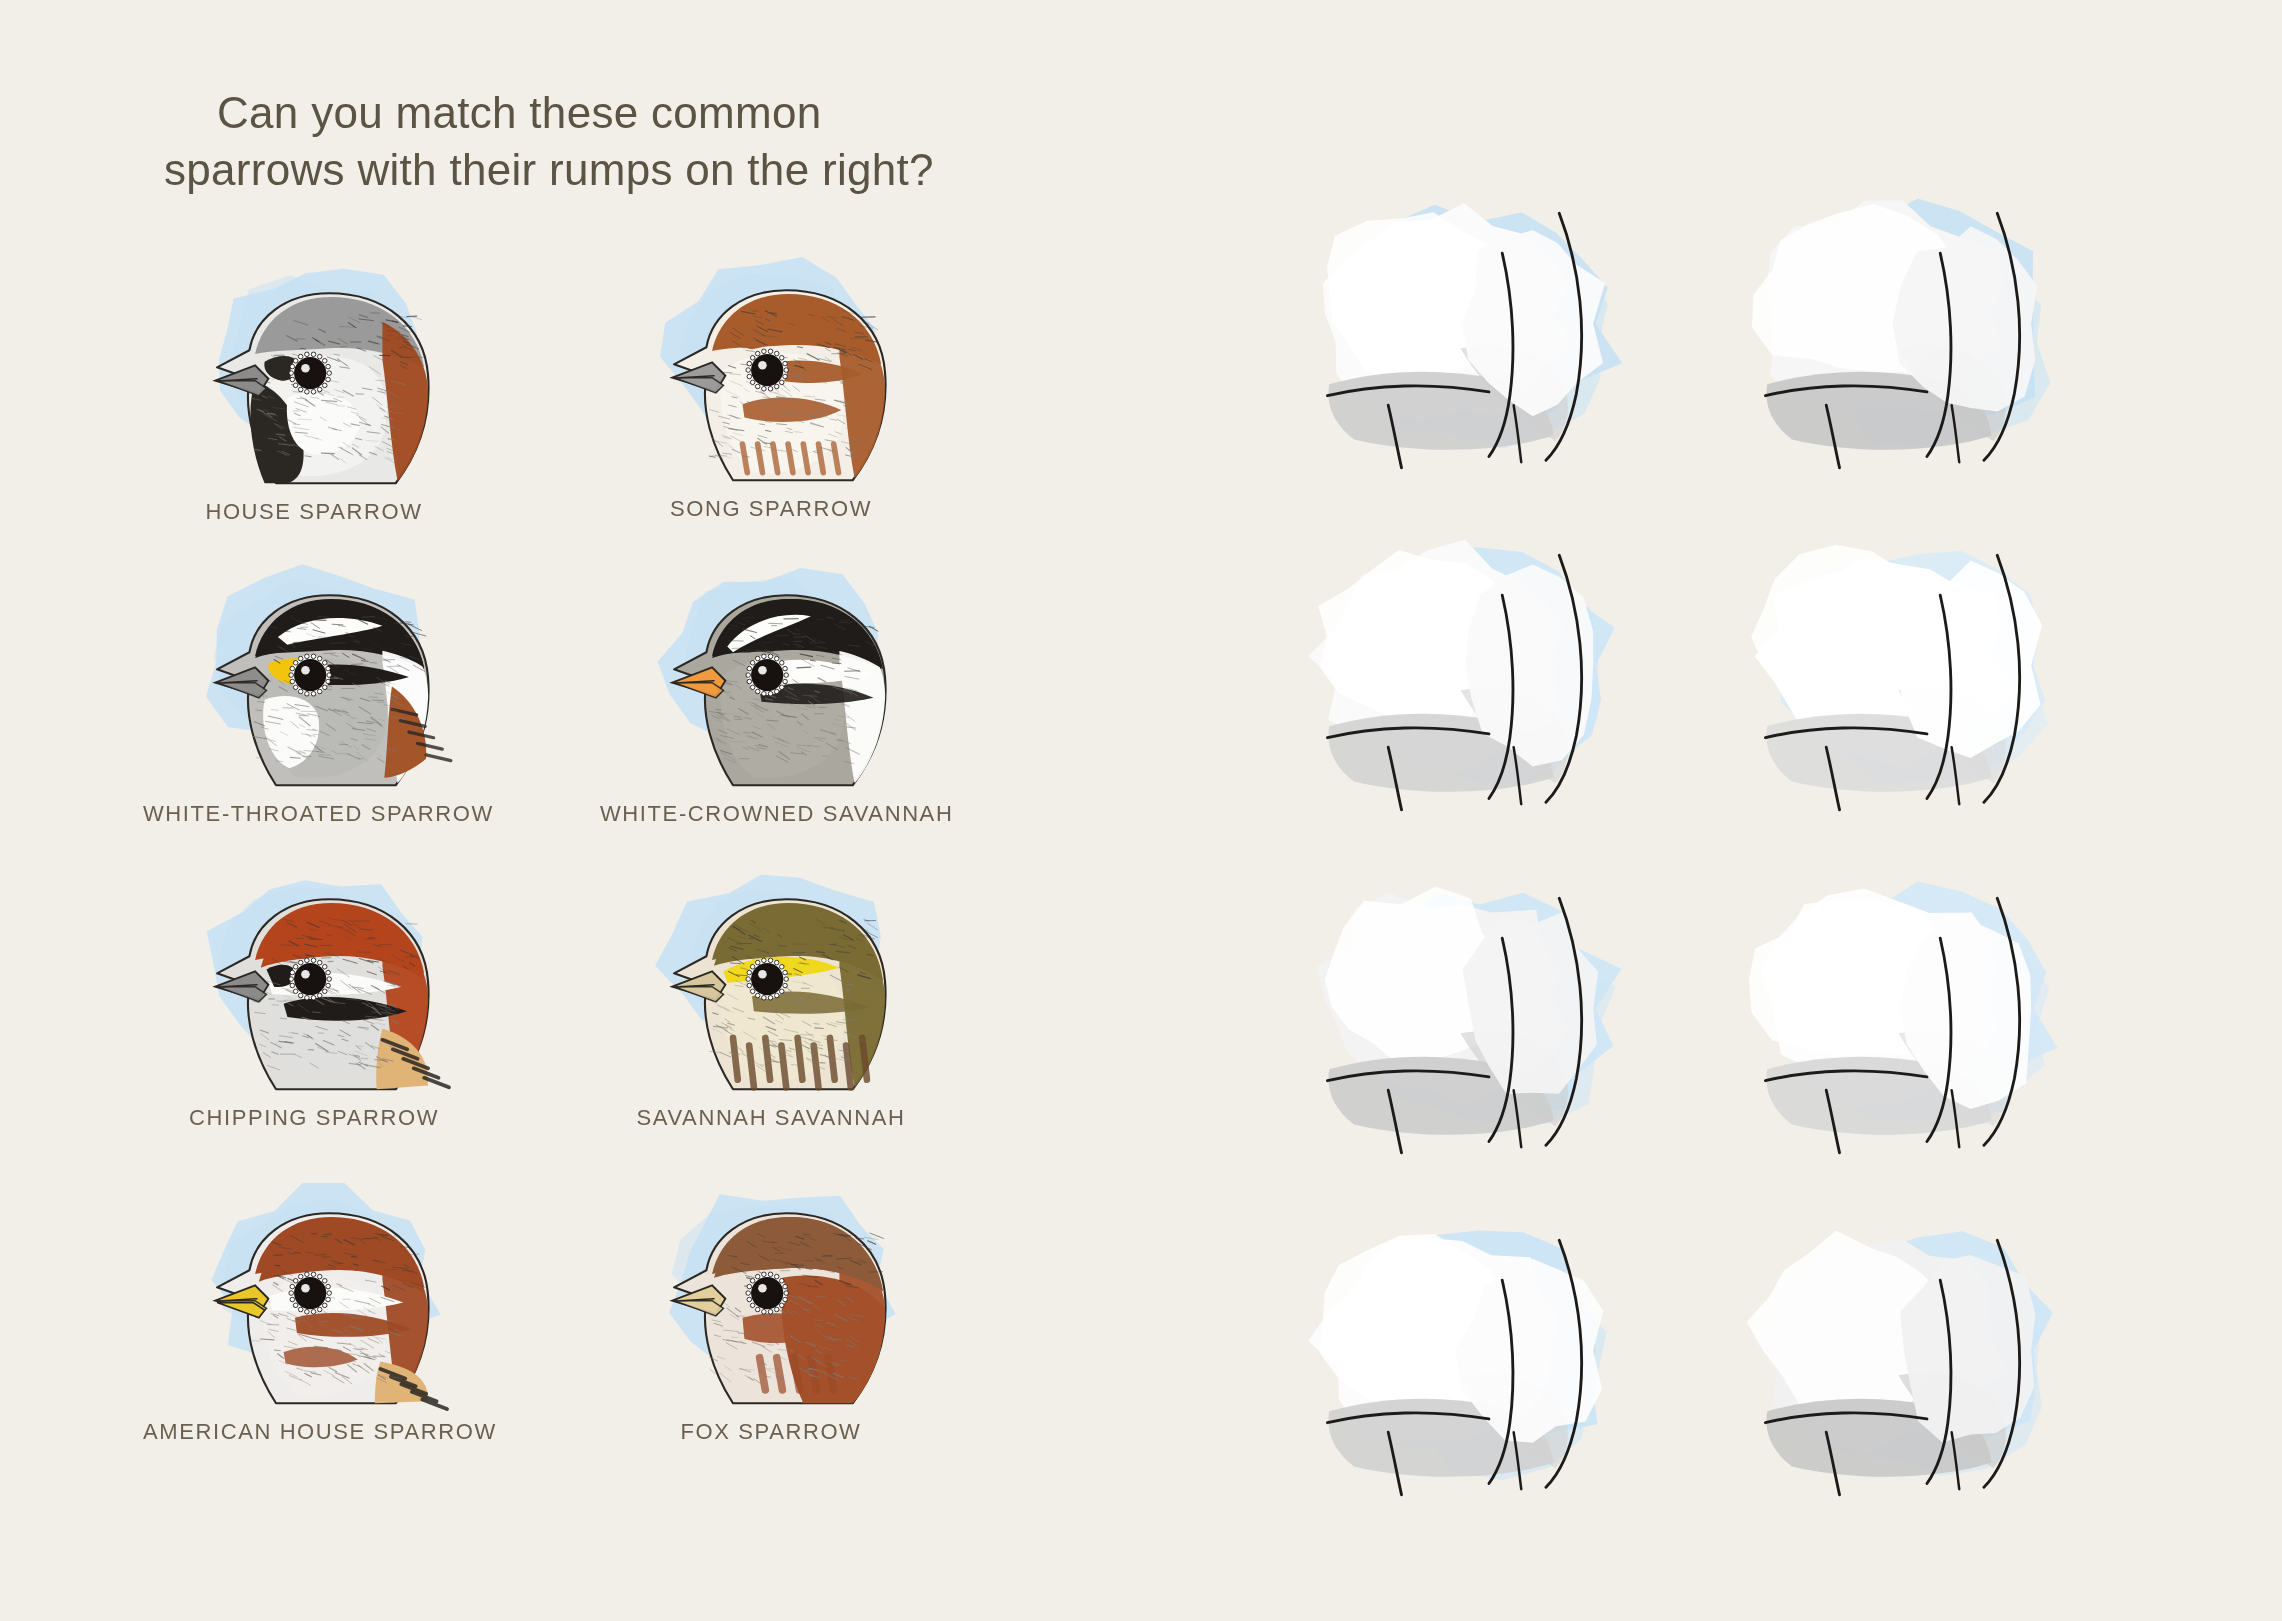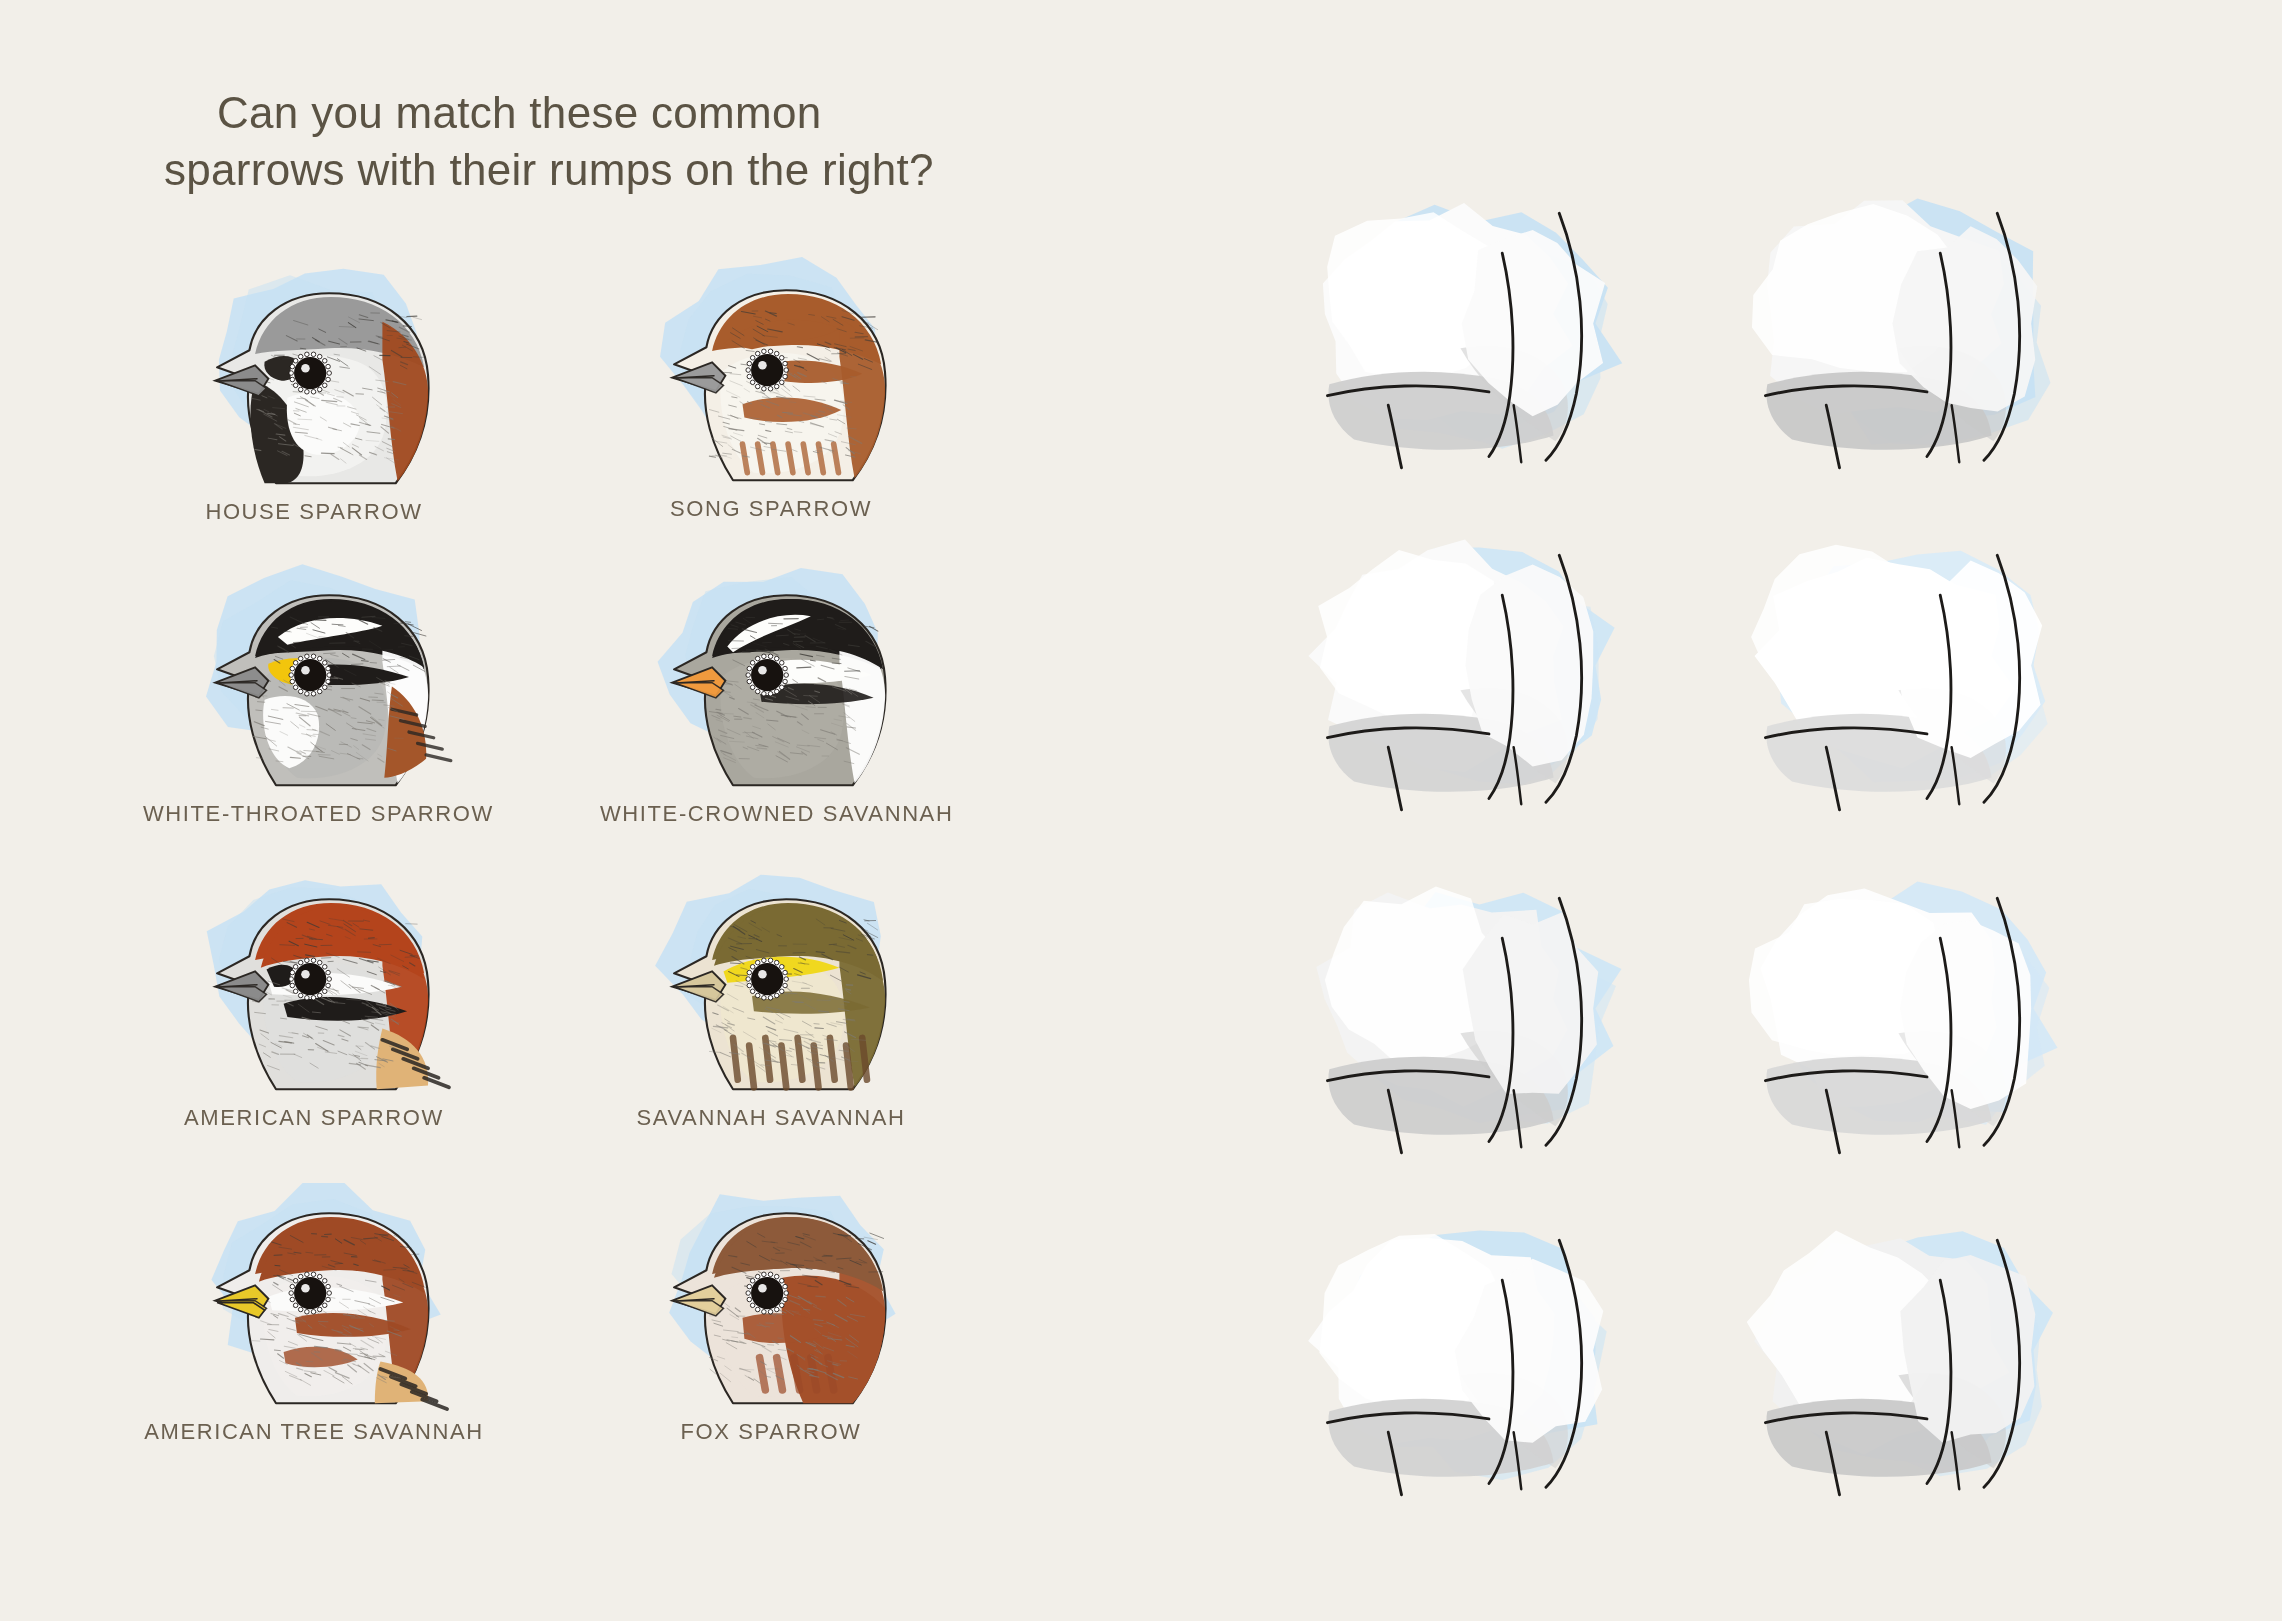--- a/index.html
+++ b/index.html
@@ -1169,21 +1169,21 @@
               <circle cx="166.0" cy="106.7" r="2.4" fill="#ffffff" stroke="#17120f" stroke-width="0.9"></circle>
               <circle cx="172.5" cy="104.3" r="2.4" fill="#ffffff" stroke="#17120f" stroke-width="0.9"></circle>
               <circle cx="179.5" cy="104.3" r="2.4" fill="#ffffff" stroke="#17120f" stroke-width="0.9"></circle>
               <circle cx="186.0" cy="106.7" r="2.4" fill="#ffffff" stroke="#17120f" stroke-width="0.9"></circle>
               <circle cx="191.3" cy="111.1" r="2.4" fill="#ffffff" stroke="#17120f" stroke-width="0.9"></circle>
               <circle cx="194.8" cy="117.2" r="2.4" fill="#ffffff" stroke="#17120f" stroke-width="0.9"></circle>
             </g>
           </g>
         </svg>
       </div>
-      <div class="bird-label">AMERICAN SPARROW</div>
+      <div class="bird-label">CHIPPING SPARROW</div>
     </div>
     <div class="bird-card" style="left: 457px; top: 618px;">
       <div class="bird-art-wrap">
         <svg viewBox="0 0 360 250">
           <path d="M291.5,110.0 L286.8,138.7 L285.5,175.2 L242.2,183.6 L210.3,203.8 L172.0,193.1 L136.7,185.0 L106.9,166.7 L87.5,140.4 L58.0,110.0 L76.2,76.3 L91.3,42.6 L135.8,33.7 L169.2,14.2 L210.1,17.4 L246.4,30.6 L288.3,42.9 L295.6,78.7 Z" fill="#c6e1f4" opacity="0.85"></path>
           <path d="M260.6,104.0 L260.6,136.3 L234.4,161.4 L200.2,182.9 L155.0,185.9 L122.5,160.6 L89.3,138.7 L95.0,104.0 L102.7,74.5 L121.2,46.1 L157.0,29.2 L196.9,36.9 L237.8,43.1 L273.4,66.7 Z" fill="#c6e1f4" opacity="0.5"></path>
           <g>
             <path d="M112,130 L78,118 L112,100 C118,66 150,40 196,40 C254,40 296,74 300,126 C304,176 286,214 266,240 L140,240 C118,206 106,166 112,130 Z" fill="#ece3d2" stroke="#2b2723" stroke-width="2.2" stroke-linejoin="round"></path>
             <path d="M128,126 C150,106 192,100 226,112 C252,122 262,150 254,186 C244,222 200,236 162,232 C136,214 122,168 128,126 Z" fill="#efe7cf" opacity="0.95"></path>
             <path d="M118,104 C126,68 156,44 198,44 C248,44 288,72 296,118 C268,104 232,96 196,98 C164,100 136,100 118,104 Z" fill="#7a6a33"></path>
@@ -1614,21 +1614,21 @@
               <circle cx="166.0" cy="106.7" r="2.4" fill="#ffffff" stroke="#17120f" stroke-width="0.9"></circle>
               <circle cx="172.5" cy="104.3" r="2.4" fill="#ffffff" stroke="#17120f" stroke-width="0.9"></circle>
               <circle cx="179.5" cy="104.3" r="2.4" fill="#ffffff" stroke="#17120f" stroke-width="0.9"></circle>
               <circle cx="186.0" cy="106.7" r="2.4" fill="#ffffff" stroke="#17120f" stroke-width="0.9"></circle>
               <circle cx="191.3" cy="111.1" r="2.4" fill="#ffffff" stroke="#17120f" stroke-width="0.9"></circle>
               <circle cx="194.8" cy="117.2" r="2.4" fill="#ffffff" stroke="#17120f" stroke-width="0.9"></circle>
             </g>
           </g>
         </svg>
       </div>
-      <div class="bird-label">AMERICAN TREE SAVANNAH</div>
+      <div class="bird-label">AMERICAN HOUSE SPARROW</div>
     </div>
     <div class="bird-card" style="left: 457px; top: 932px;">
       <div class="bird-art-wrap">
         <svg viewBox="0 0 360 250">
           <path d="M291.5,110.0 L311.1,145.9 L275.6,168.5 L248.7,192.7 L212.8,215.1 L171.6,194.7 L126.6,199.3 L95.1,174.8 L72.8,144.7 L86.0,110.0 L94.3,81.7 L108.4,54.3 L126.1,20.0 L172.0,26.9 L208.7,23.6 L252.7,21.6 L274.1,52.6 L298.7,77.8 Z" fill="#c6e1f4" opacity="0.85"></path>
           <path d="M260.6,104.0 L267.7,139.1 L243.0,170.2 L197.9,174.8 L158.7,172.6 L119.5,163.6 L101.3,134.0 L75.3,104.0 L84.9,67.6 L115.8,40.6 L157.9,32.5 L197.9,33.0 L242.6,38.2 L258.7,72.4 Z" fill="#c6e1f4" opacity="0.5"></path>
           <g>
             <path d="M112,130 L78,118 L112,100 C118,66 150,40 196,40 C254,40 296,74 300,126 C304,176 286,214 266,240 L140,240 C118,206 106,166 112,130 Z" fill="#ece3da" stroke="#2b2723" stroke-width="2.2" stroke-linejoin="round"></path>
             <path d="M128,126 C150,106 192,100 226,112 C252,122 262,150 254,186 C244,222 200,236 162,232 C136,214 122,168 128,126 Z" fill="#ece3da" opacity="0.95"></path>
             <path d="M118,104 C126,68 156,44 198,44 C248,44 288,72 296,118 C268,104 232,96 196,98 C164,100 136,100 118,104 Z" fill="#8d5a3a"></path>

